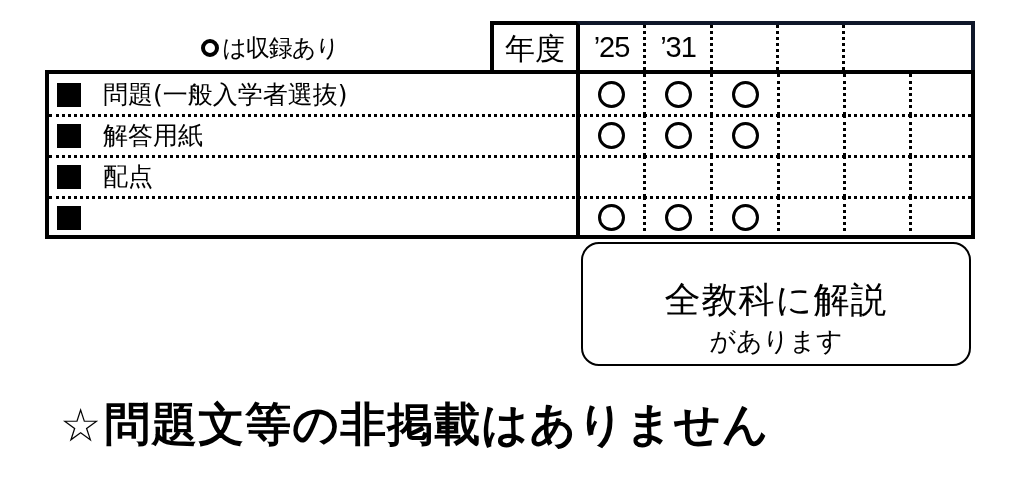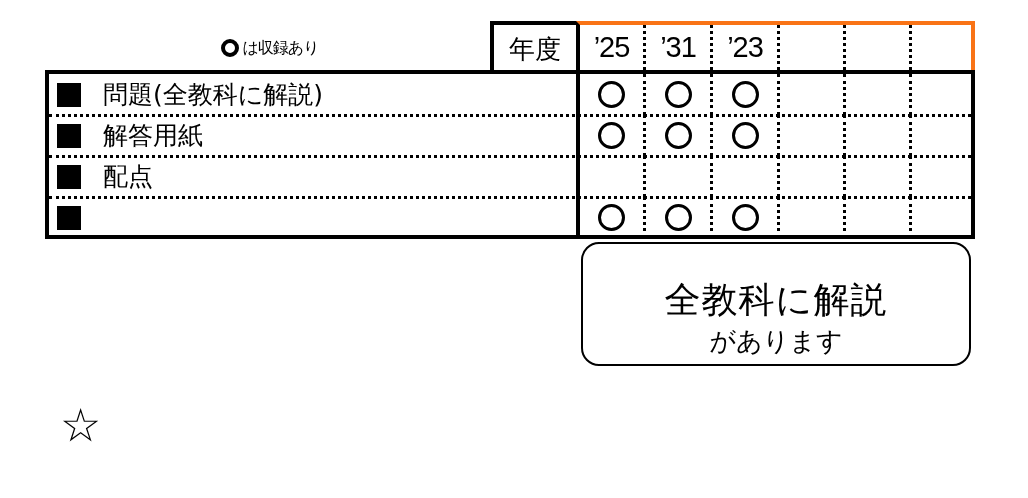--- a/index.html
+++ b/index.html
@@ -1,32 +1,32 @@
 <!DOCTYPE html>
 <html><head>
   <meta charset="utf-8">
   <style>
     html, body { margin: 0; padding: 0; background: #ffffff; }
     body { width: 1028px; height: 498px; position: relative; overflow: hidden;
            font-family: "DejaVu Sans", "Liberation Sans", sans-serif; color: #000; }
     .abs { position: absolute; box-sizing: border-box; }
 
     
-    .legend { left: 150px; top: 28px; width: 240px; height: 40px; font-size: 16px;
+    .legend { left: 150px; top: 28px; width: 240px; height: 40px; font-size: 24px;
               display: flex; align-items: center; justify-content: center; letter-spacing: -1px; }
     .legend .maru { display: inline-block; width: 18px; height: 18px; border: 4px solid #000;
                     border-radius: 50%; margin-right: 3px; box-sizing: border-box; }
 
     
     .nendo { left: 490px; top: 21px; width: 90px; height: 53px; border: 4px solid #000;
-             border-bottom: none; font-size: 26px; display: flex; align-items: center;
+             border-bottom: none; font-size: 30px; display: flex; align-items: center;
              justify-content: center; }
 
     
-    .yearhead { left: 576px; top: 21px; width: 399px; height: 53px; border: 4px solid #f97316;
+    .yearhead { left: 576px; top: 21px; width: 399px; height: 53px; border: 4px solid #0f172a;
                 border-left: 4px solid #000; border-bottom: 4px solid #000; display: flex; }
     .yearhead .ycell { flex: 0 0 auto; height: 100%; display: flex; align-items: center;
                        justify-content: center; font-size: 29px; font-family: "Liberation Sans Narrow", "Liberation Sans", sans-serif;
                        letter-spacing: -1px; box-sizing: border-box; }
 
     
     .maintable { left: 45px; top: 70px; width: 930px; height: 169px; border: 4px solid #000; }
     .row { position: absolute; left: 0; width: 100%; height: 41px; display: flex; }
     .row .label { position: relative; width: 529px; height: 100%; display: flex; align-items: center;
                   font-size: 25px; box-sizing: border-box; }
@@ -63,39 +63,36 @@
   <span>年度</span>
 </div>
 
 <div class="abs yearhead">
   <div class="ycell vdot" style="width:66px">
       <span>’25</span>
     </div>
   <div class="ycell vdot" style="width:67px">
       <span>’31</span>
     </div>
-  <div class="ycell vdot" style="width:67px">
-      <span>’23</span>
-    </div>
   <div class="ycell vdot" style="width:66px">
       <span></span>
     </div>
   <div class="ycell vdot" style="width:66px">
       <span></span>
     </div>
   <div class="ycell" style="width:59px">
       <span></span>
     </div>
 </div>
 
 <div class="abs maintable" id="maintable">
     <div class="row" style="top: 0px;">
       <div class="label">
         <span class="sq"></span>
-        <span>問題(全教科に解説)</span>
+        <span>問題(一般入学者選抜)</span>
       </div>
       <div class="cells">
         <div class="cell vdot" style="width: 66px;">
           <span class="maru"></span>
         </div>
         <div class="cell vdot" style="width: 67px;">
           <span class="maru"></span>
         </div>
         <div class="cell vdot" style="width: 67px;">
           <span class="maru"></span>
@@ -163,13 +160,14 @@
     </div>
   </div>
 
 <div class="abs infobox">
   <div class="big">全教科に解説</div>
   <div class="small">があります</div>
 </div>
 
 <div class="abs notice">
   <span class="star">☆</span>
+  <span>問題文等の非掲載はありません</span>
 </div>
 
 </body></html>

